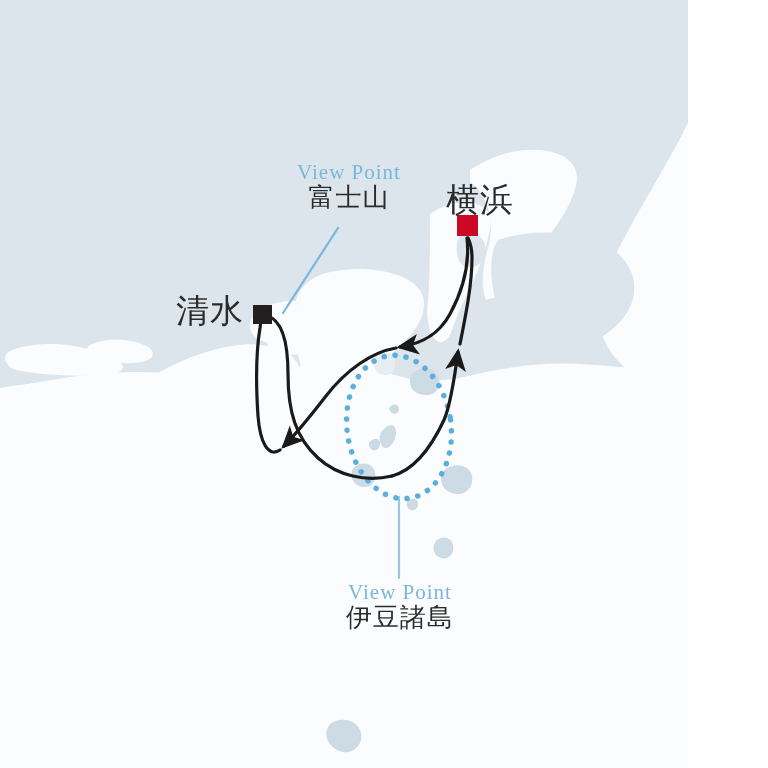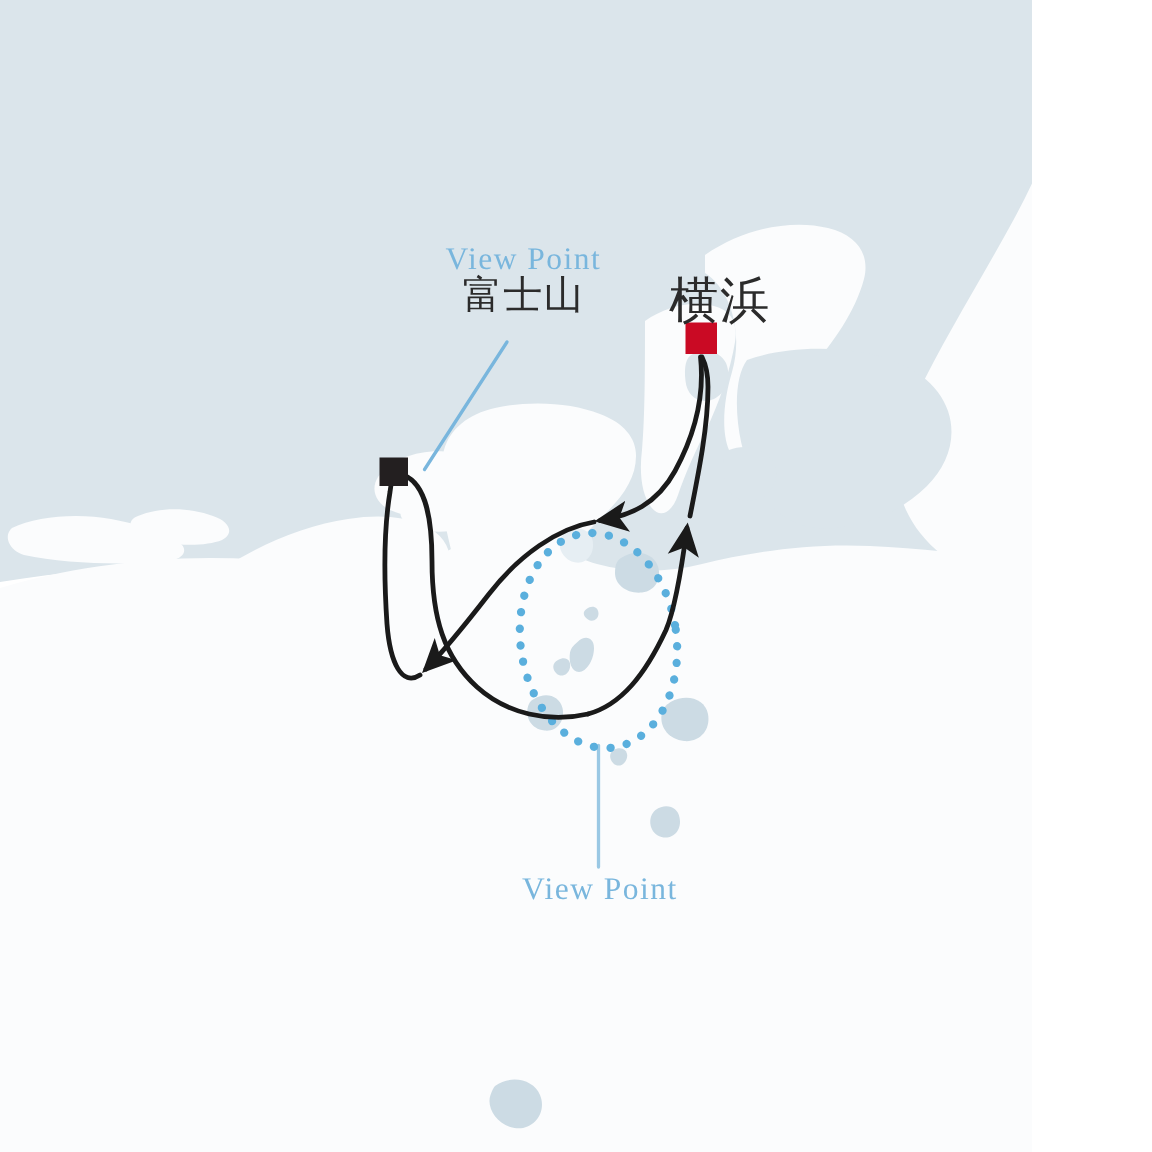--- a/index.html
+++ b/index.html
@@ -236,18 +236,20 @@
 
   </svg>
 
   <div class="label-group" id="vp-fuji">
     <div class="vp-text" style="color:#79b6dd">View Point</div>
     <div class="jp-text" style="color:#2b2b2b">富士山</div>
   </div>
 
   <div class="label-group" id="vp-izu">
     <div class="vp-text" style="color:#79b6dd">View Point</div>
+    <div class="jp-text" style="color:#2b2b2b">伊豆諸島</div>
   </div>
 
   <div class="port-label" id="label-yokohama" style="color:#2b2b2b">横浜</div>
 
+  <div class="port-label" id="label-shimizu" style="color:#2b2b2b">清水</div>
 
 </div>
 
 </body></html>

